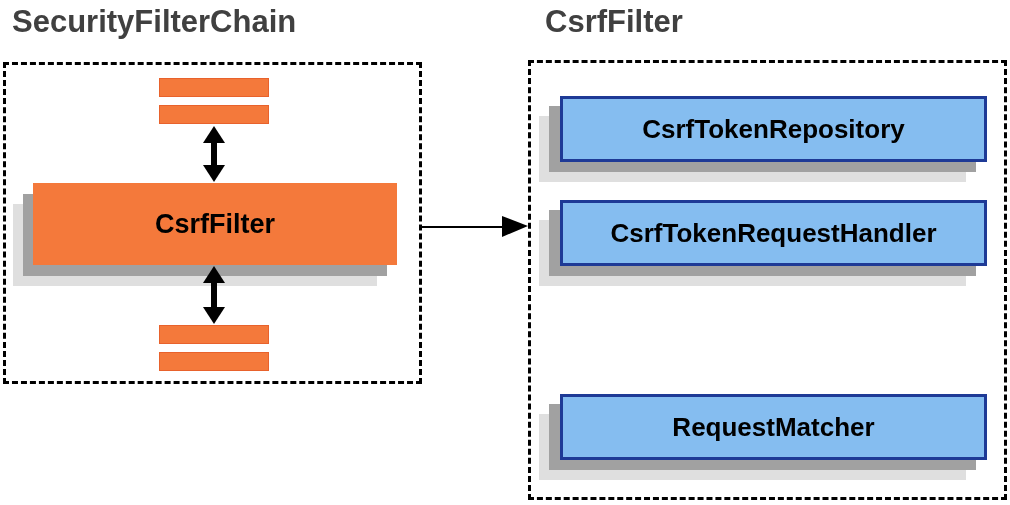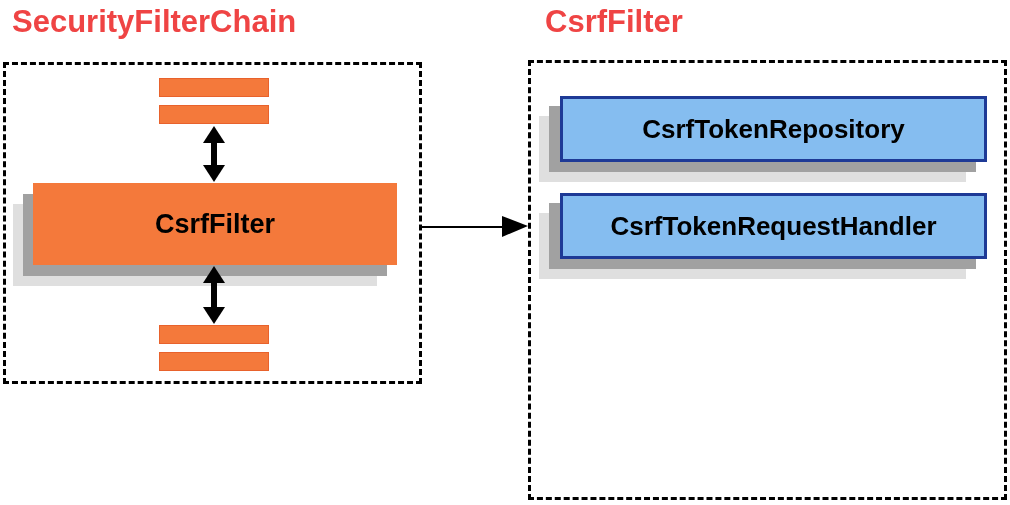--- a/index.html
+++ b/index.html
@@ -8,21 +8,21 @@
     width: 1010px;
     height: 505px;
     background: #ffffff;
     font-family: "Liberation Sans", sans-serif;
     overflow: hidden;
   }
   .title {
     position: absolute;
     font-size: 31px;
     font-weight: bold;
-    color: #ef4444;
+    color: #404040;
     white-space: nowrap;
     line-height: 1.1;
   }
   #left-title  { left: 12px; top: 5px; }
   #right-title { left: 545px; top: 5px; }
 
   .dashed-group { position: absolute; border: 3px dashed #000000; background: transparent; }
   #left-group  { left: 3px;   top: 62px; width: 413px; height: 316px; }
   #right-group { left: 528px; top: 60px; width: 473px; height: 434px; }
 
@@ -86,21 +86,21 @@
     left: 560px;
     width: 427px; height: 66px;
     background: #85BDF0;
     border: 3px solid #1E3A96;
     box-sizing: border-box;
     box-shadow: -11px 10px 0 #A1A1A1, -21px 20px 0 #DFDFDF;
     display: flex; align-items: center; justify-content: center;
     font-size: 26px; font-weight: bold; color: #000000;
   }
   #component-0 { top: 96px; }
-  #component-1 { top: 193px; text-align: center; }
+  #component-1 { top: 200px; text-align: center; }
   #component-2 { top: 294px; }
   #component-3 { top: 394px; }
 </style>
 </head>
 <body>
 
 <div class="canvas">
 
   <div class="title" id="left-title">SecurityFilterChain</div>
 
@@ -133,14 +133,15 @@
     <div class="head"></div>
   </div>
 
   <div class="dashed-group" id="right-group"></div>
 
   <div class="component-box" id="component-0">CsrfTokenRepository</div>
 
   <div class="component-box" id="component-1">CsrfTokenRequestHandler</div>
 
 
+  <div class="component-box" id="component-3">RequestMatcher</div>
 
 </div>
 
 </body></html>

